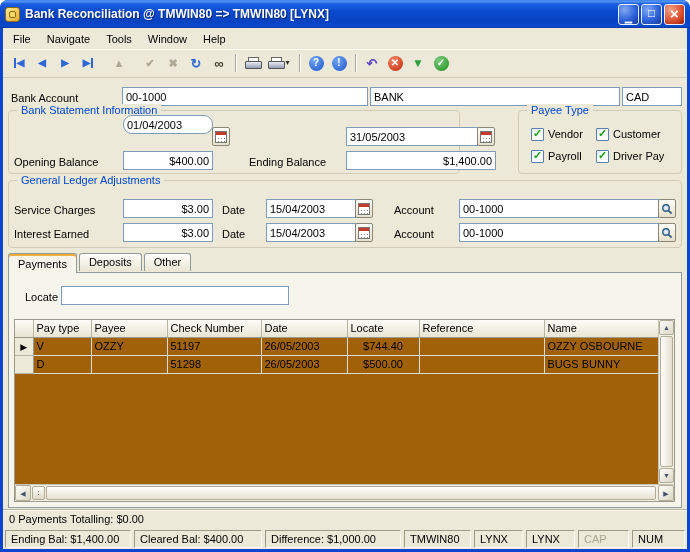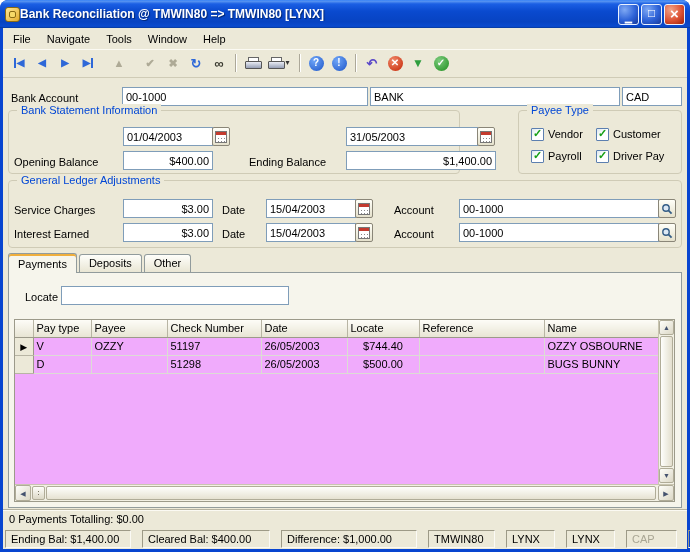--- a/index.html
+++ b/index.html
@@ -3,21 +3,21 @@
 <meta charset="utf-8">
 <style>
   *{box-sizing:border-box;margin:0;padding:0}
   html,body{width:690px;height:552px}
   body{font-family:"Liberation Sans",sans-serif;font-size:11px;background:#fff}
   .window{position:relative;width:690px;height:552px;background:#0845D0;border-radius:8px 8px 0 0;overflow:hidden}
   .titlebar{position:absolute;left:0;top:0;right:0;height:28px;border-radius:7px 7px 0 0;display:flex;align-items:center;padding:0 5px;
     background:linear-gradient(180deg,#2F7CF6 0%,#5A97F2 4%,#1B5FE4 14%,#0A4ACF 40%,#0743C2 78%,#0A4ACF 94%,#063898 100%)}
   .app-icon{width:15px;height:15px;background:linear-gradient(135deg,#FFE894,#E2AC2E);border:1px solid #8A6A14;border-radius:3px;position:relative;flex:none}
   .app-icon::after{content:"";position:absolute;inset:3px;border:1px solid #8A6A14;border-radius:2px;background:#F6D969}
-  .title-text{color:#fff;font-weight:bold;font-size:12px;text-shadow:1px 1px 1px #002570;flex:1;white-space:nowrap;overflow:hidden}
+  .title-text{color:#fff;font-weight:bold;font-size:12px;text-shadow:1px 1px 1px #002570;flex:1;margin-left:5px;white-space:nowrap;overflow:hidden}
   .winbtns{display:flex;gap:2px}
   .wbtn{width:21px;height:21px;border-radius:3px;border:1px solid #EAF2FF;display:flex;align-items:center;justify-content:center;color:#fff;font-size:11px;line-height:1;font-weight:bold}
   .wbtn.b-blue{background:radial-gradient(circle at 30% 25%,#7FA9F4,#2E63D8 55%,#16399C)}
   .wbtn.b-red{background:radial-gradient(circle at 30% 25%,#F2A387,#DD5334 55%,#9E1E06)}
   .wbtn .low{align-self:flex-end;margin-bottom:1px;font-size:9px}
   .wbtn .box{font-size:12px;margin-top:-2px}
   .wbtn .x{font-size:15px;margin-top:-2px}
   .client{position:absolute;left:3px;top:28px;width:684px;height:521px;background:#ECE9D8}
   
   .menubar{position:absolute;left:0;top:0;width:100%;height:21px;display:flex;align-items:center;padding-left:2px}
@@ -54,46 +54,46 @@
   .cal-ic::before{content:"";position:absolute;top:0;left:0;right:0;height:3px;background:#C43B2E}
   .cal-ic::after{content:"";position:absolute;left:1px;right:1px;top:5px;height:5px;
     background-image:radial-gradient(#888 0.8px,transparent 0.9px);background-size:3px 3px}
   .groupbox{position:absolute;border:1px solid #CFCBB6;border-radius:4px}
   .gb-title{position:absolute;top:-7px;left:8px;background:#ECE9D8;padding:0 4px;color:#0046D5;line-height:13px;white-space:nowrap}
   .cb{position:absolute;display:flex;align-items:center;height:14px}
   .cb-box{width:13px;height:13px;background:linear-gradient(135deg,#DCE8EE,#fff 45%);border:1px solid #5C7FB0;display:flex;align-items:center;justify-content:center;border-radius:1px}
   .tick{color:#18A018;font-size:11px;font-weight:bold;line-height:1;font-style:normal;margin-top:-1px}
   .cb-label{margin-left:4px;white-space:nowrap}
   
-  .tabs{position:absolute;left:5px;top:225px;height:20px;display:flex;align-items:flex-end;z-index:5}
+  .tabs{position:absolute;left:5px;top:225px;height:20px;display:flex;z-index:5}
   .tab{height:18px;padding:0 9px;line-height:17px;background:linear-gradient(#FEFEFA,#E9E6D4);border:1px solid #919B9C;border-bottom:none;border-radius:3px 3px 0 0;margin-right:2px;margin-bottom:1px;cursor:default}
   .tab.active{height:20px;line-height:21px;background:#F6F5EC;box-shadow:inset 0 2px 0 #EFAE3C;margin-bottom:0}
   .tabpanel{position:absolute;left:5px;top:244px;width:674px;height:236px;background:#F6F5EC;border:1px solid #919B9C;z-index:1}
   
   .grid-frame{position:absolute;left:5px;top:46px;width:661px;height:183px;border:1px solid #9C9A8A;background:#fff}
-  .grid-body{position:absolute;left:0;top:0;width:643px;height:164px;background:#f0abfc;overflow:hidden}
+  .grid-body{position:absolute;left:0;top:0;width:643px;height:164px;background:#a16207;overflow:hidden}
   table.grid{border-collapse:collapse;table-layout:fixed;width:643px;font-size:11px}
   table.grid th{height:17px;font-weight:normal;text-align:left;padding:0 3px;white-space:nowrap;overflow:hidden;
     background:linear-gradient(#FDFCF7,#E8E5D4);border-right:1px solid #B8B5A4;border-bottom:1px solid #9C9A8A}
   table.grid td{height:18px;padding:0 3px;white-space:nowrap;overflow:hidden;border-right:1px solid #DCDCD4;border-bottom:1px solid #DCDCD4}
   table.grid td.ind{background:#ECE9D8;border-right:1px solid #9C9A8A;border-bottom:1px solid #B8B5A4;text-align:center;padding:0}
   table.grid th.ind-h{background:linear-gradient(#FDFCF7,#E8E5D4)}
   table.grid td.num{text-align:center}
   .cur-arrow{font-size:9px;line-height:1;font-style:normal;color:#000}
   
   .vscroll{position:absolute;right:0;top:0;width:16px;height:164px;background:#F2F0E4;border-left:1px solid #C9C5B0}
   .hscroll{position:absolute;left:0;top:164px;width:659px;height:17px;background:#F2F0E4;border-top:1px solid #C9C5B0}
   .sb{position:absolute;background:linear-gradient(135deg,#FEFEFA,#DCD8C6);border:1px solid #B0AC98;border-radius:2px;display:flex;align-items:center;justify-content:center;color:#44526E;font-size:7px;line-height:1}
   .thumb{position:absolute;background:linear-gradient(90deg,#FEFEFC,#E3DFCE);border:1px solid #B0AC98;border-radius:2px}
   .hthumb{background:linear-gradient(180deg,#FEFEFC,#E6E2D2)}
   .gripbox{position:absolute;left:17px;top:1px;width:13px;height:14px;border:1px solid #B0AC98;border-radius:2px;background:linear-gradient(#FEFEFA,#DCD8C6)}
   .gripbox::after{content:"";position:absolute;inset:3px 4px;background-image:radial-gradient(#7A7664 0.9px,transparent 1px);background-size:3px 3px}
   
   .summary{position:absolute;left:0;top:481px;width:684px;height:19px;line-height:18px;padding-left:6px;border-top:1px solid #B5B2A0;background:#ECE9D8;box-shadow:inset 0 1px 0 #FBFAF3}
-  .statusbar{position:absolute;left:0;top:501px;width:684px;height:20px;display:flex;gap:11px;padding:1px 2px 0 2px;background:#ECE9D8}
+  .statusbar{position:absolute;left:0;top:501px;width:684px;height:20px;display:flex;gap:3px;padding:1px 2px 0 2px;background:#ECE9D8}
   .spanel{border:1px solid;border-color:#9D9A87 #FBFAF5 #FBFAF5 #9D9A87;padding:0 5px;line-height:16px;height:18px;white-space:nowrap;overflow:hidden;flex:none}
   .spanel.dim{color:#A9A694}
 </style>
 </head>
 <body>
 
 <div class="window">
 
   <div class="titlebar">
     <span class="app-icon"></span>
@@ -179,21 +179,21 @@
         </span>
     </div>
 
     <span class="lbl" style="left:8px;top:61px;width:104px">Bank Account</span>
     <input class="inp" style="left: 119px; top: 59px; width: 246px;" value="00-1000">
     <input class="inp" style="left: 367px; top: 59px; width: 250px;" value="BANK">
     <input class="inp" style="left: 619px; top: 59px; width: 60px;" value="CAD">
 
     <div class="groupbox" style="left:5px;top:82px;width:452px;height:64px">
       <span class="gb-title">Bank Statement Information</span>
-      <input class="inp" style="left: 114px; top: 16px; width: 90px;" value="01/04/2003">
+      <input class="inp" style="left: 114px; top: 4px; width: 90px; border-radius: 9px;" value="01/04/2003">
       <span class="mini-btn" style="left:203px;top:16px">
           <span class="cal-ic"></span>
         </span>
       <input class="inp" style="left: 337px; top: 16px; width: 132px;" value="31/05/2003">
       <span class="mini-btn" style="left:468px;top:16px">
           <span class="cal-ic"></span>
         </span>
       <span class="lbl" style="left:5px;top:42px;width:88px">Opening Balance</span>
       <input class="inp num" style="left: 114px; top: 40px; width: 90px;" value="$400.00">
       <span class="lbl" style="left:240px;top:42px;width:92px">Ending Balance</span>

